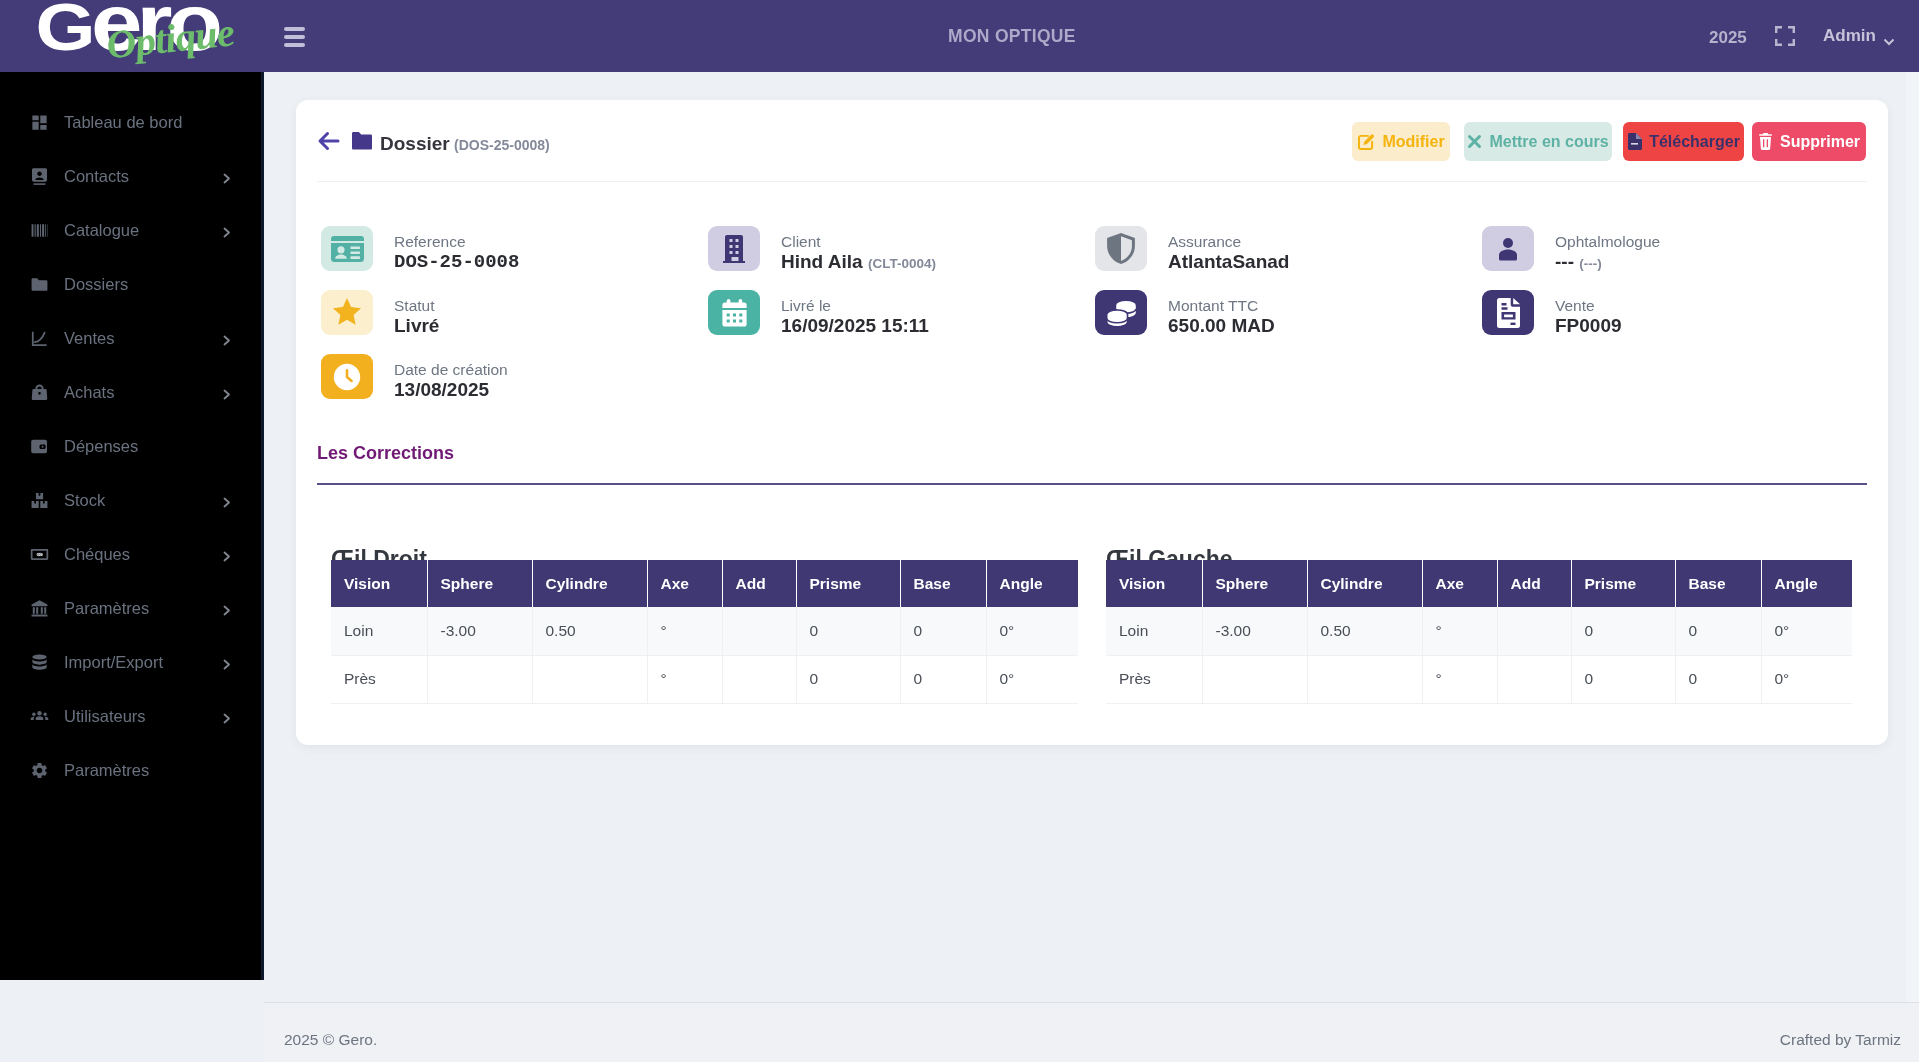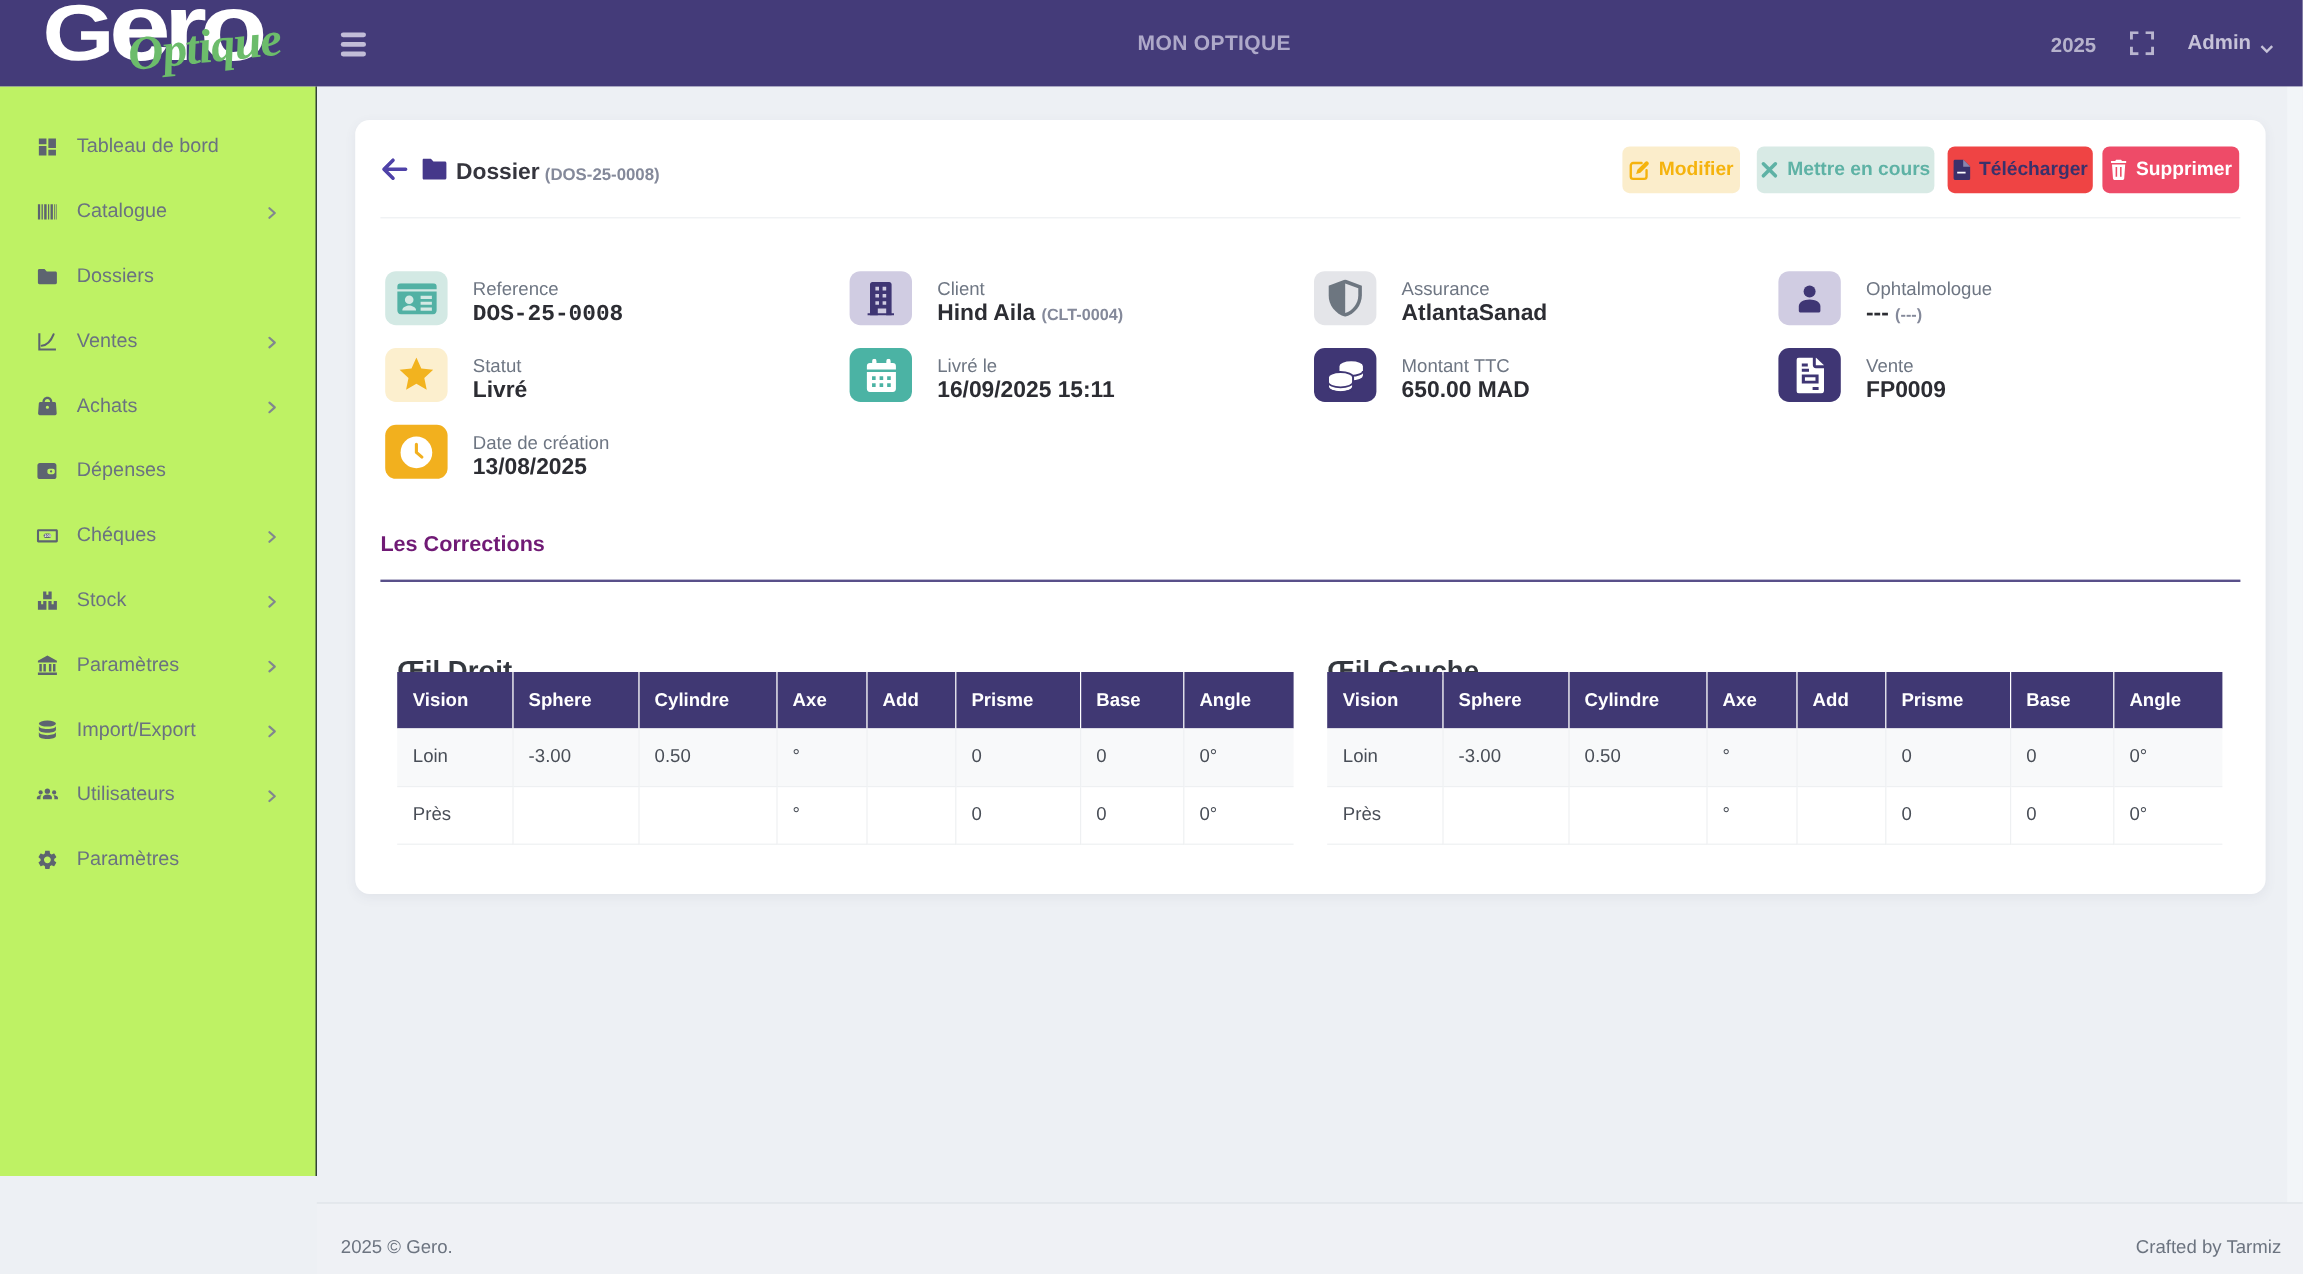--- a/index.html
+++ b/index.html
@@ -10,21 +10,21 @@
 .logo{position:absolute;left:36px;top:-23px;color:#fff;font-weight:bold;font-size:66px;letter-spacing:-4px;transform:scaleX(1.17);transform-origin:3px 0;}
 .logo .ero{font-size:79px;letter-spacing:-5px;}
 .logo .opt{position:absolute;left:53px;top:38px;color:#6cbc6b;font-size:40px;font-style:italic;letter-spacing:-1px;font-family:"Liberation Serif",serif;font-weight:bold;transform:rotate(-7deg) scaleX(.88);}
 .burger{position:absolute;left:284px;top:27px;width:21px;}
 .burger div{height:3.6px;background:#c2bdd8;border-radius:2px;margin-bottom:4.6px;}
 .brandtitle{position:absolute;left:948px;top:26px;font-size:17.5px;font-weight:bold;letter-spacing:.3px;color:#aea9c9;}
 .yr{position:absolute;left:1709px;top:28px;font-size:17px;font-weight:bold;color:#b6b2cc;}
 .fsicon{position:absolute;left:1775px;top:26px;}
 .admin{position:absolute;left:1823px;top:26px;font-size:17px;font-weight:bold;color:#c6c2d8;}
 .caret{position:absolute;left:1883px;top:32px;}
-.sidebar{position:absolute;left:0;top:72px;width:264px;height:908px;background:#bef264;border-right:1px solid #0f172a;z-index:4;}
+.sidebar{position:absolute;left:0;top:72px;width:264px;height:908px;background:#000000;border-right:3px solid #0f172a;z-index:4;}
 .menu{padding-top:23px;}
 .mi{position:relative;height:54px;display:flex;align-items:center;color:#6a7280;font-size:16.5px;}
 .mi .ic{position:absolute;left:30px;width:19px;height:19px;display:flex;}
 .mi .tx{position:absolute;left:64px;}
 .mi .ch{position:absolute;left:220px;top:21px;}
 .content{position:absolute;left:264px;top:72px;width:1655px;height:990px;background:#edf0f4;}
 .card{position:absolute;left:32px;top:28px;width:1592px;height:645px;background:#fff;border-radius:12px;box-shadow:0 3px 10px rgba(80,80,120,.07);}
 .backar{position:absolute;left:21px;top:30px;}
 .folder{position:absolute;left:56px;top:32px;}
 .dtitle{position:absolute;left:84px;top:33px;font-size:19px;font-weight:bold;color:#35353d;}
@@ -78,20 +78,32 @@
         <span class="ic">
           <svg width="19" height="19" viewBox="0 0 24 24" fill="#5d6470">
             <path d="M3 3h8v6H3zM3 11h8v10H3zM13 3h8v10h-8zM13 15h8v6h-8z"></path>
           </svg>
         </span>
         <span class="tx">Tableau de bord</span>
       </div>
     <div class="mi">
         <span class="ic">
           <svg width="19" height="19" viewBox="0 0 24 24" fill="#5d6470">
+            <path fill-rule="evenodd" d="M4.5 1.5h15c1.1 0 2 .9 2 2v13c0 1.1-.9 2-2 2h-15c-1.1 0-2-.9-2-2v-13c0-1.1.9-2 2-2zm7.5 4.2c-1.6 0-2.9 1.3-2.9 2.9s1.3 2.9 2.9 2.9 2.9-1.3 2.9-2.9-1.3-2.9-2.9-2.9zM6.8 16.2c0-1.9 3.3-2.9 5.2-2.9s5.2 1 5.2 2.9v.3H6.8v-.3z"></path>
+            <path d="M4.5 20.6h15v2h-15z"></path>
+          </svg>
+        </span>
+        <span class="tx">Contacts</span>
+        <span class="ch"><svg width="13" height="13" viewBox="0 0 13 13" fill="none" stroke="#81878f" stroke-width="1.8" stroke-linecap="round" stroke-linejoin="round">
+            <path d="M4.5 2.5 9 6.5 4.5 10.5"></path>
+          </svg></span>
+      </div>
+    <div class="mi">
+        <span class="ic">
+          <svg width="19" height="19" viewBox="0 0 24 24" fill="#5d6470">
             <path d="M2 4h2.4v16H2zM5.8 4h1.4v16H5.8zM8.6 4h2.6v16H8.6zM12.6 4h1.3v16h-1.3zM15.3 4h2.5v16h-2.5zM19.2 4h1v16h-1zM21.4 4H22v16h-.6z"></path>
           </svg>
         </span>
         <span class="tx">Catalogue</span>
         <span class="ch"><svg width="13" height="13" viewBox="0 0 13 13" fill="none" stroke="#81878f" stroke-width="1.8" stroke-linecap="round" stroke-linejoin="round">
             <path d="M4.5 2.5 9 6.5 4.5 10.5"></path>
           </svg></span>
       </div>
     <div class="mi">
         <span class="ic">
@@ -129,37 +141,37 @@
         <span class="ic">
           <svg width="19" height="19" viewBox="0 0 24 24" fill="#5d6470">
             <path fill-rule="evenodd" d="M4 3.5h15c1.4 0 2.5 1.1 2.5 2.5v12c0 1.4-1.1 2.5-2.5 2.5H4c-1.4 0-2.5-1.1-2.5-2.5V6c0-1.4 1.1-2.5 2.5-2.5zm10 6c-1.1 0-2 .9-2 2v1.8c0 1.1.9 2 2 2h3.8c1.1 0 2-.9 2-2v-1.8c0-1.1-.9-2-2-2H14zm1.9 1.7a1.2 1.2 0 1 1 0 2.4 1.2 1.2 0 0 1 0-2.4z"></path>
           </svg>
         </span>
         <span class="tx">Dépenses</span>
       </div>
     <div class="mi">
         <span class="ic">
           <svg width="19" height="19" viewBox="0 0 24 24" fill="#5d6470">
+            <path fill-rule="evenodd" d="M7.5 2.5h9v8h-9zm3.4 0h2.2v3.4h-2.2zM2 12.5h9v9H2zm3.4 0h2.2v3.4H5.4zm7.6 0h9v9h-9zm3.4 0h2.2v3.4h-2.2z"></path>
+          </svg>
+        </span>
+        <span class="tx">Stock</span>
+        <span class="ch"><svg width="13" height="13" viewBox="0 0 13 13" fill="none" stroke="#81878f" stroke-width="1.8" stroke-linecap="round" stroke-linejoin="round">
+            <path d="M4.5 2.5 9 6.5 4.5 10.5"></path>
+          </svg></span>
+      </div>
+    <div class="mi">
+        <span class="ic">
+          <svg width="19" height="19" viewBox="0 0 24 24" fill="#5d6470">
             <path fill-rule="evenodd" d="M2.5 5h19c.8 0 1.5.7 1.5 1.5v11c0 .8-.7 1.5-1.5 1.5h-19c-.8 0-1.5-.7-1.5-1.5v-11C1 5.7 1.7 5 2.5 5zm.7 2.2v9.6h17.6V7.2H3.2z"></path>
             <rect x="8" y="9.7" width="8" height="4.6" rx="2.3"></rect>
             <text x="8.8" y="13.6" font-size="4.2" fill="#fff" font-family="Liberation Sans" font-weight="bold">100</text>
           </svg>
         </span>
         <span class="tx">Chéques</span>
-        <span class="ch"><svg width="13" height="13" viewBox="0 0 13 13" fill="none" stroke="#81878f" stroke-width="1.8" stroke-linecap="round" stroke-linejoin="round">
-            <path d="M4.5 2.5 9 6.5 4.5 10.5"></path>
-          </svg></span>
-      </div>
-    <div class="mi">
-        <span class="ic">
-          <svg width="19" height="19" viewBox="0 0 24 24" fill="#5d6470">
-            <path fill-rule="evenodd" d="M7.5 2.5h9v8h-9zm3.4 0h2.2v3.4h-2.2zM2 12.5h9v9H2zm3.4 0h2.2v3.4H5.4zm7.6 0h9v9h-9zm3.4 0h2.2v3.4h-2.2z"></path>
-          </svg>
-        </span>
-        <span class="tx">Stock</span>
         <span class="ch"><svg width="13" height="13" viewBox="0 0 13 13" fill="none" stroke="#81878f" stroke-width="1.8" stroke-linecap="round" stroke-linejoin="round">
             <path d="M4.5 2.5 9 6.5 4.5 10.5"></path>
           </svg></span>
       </div>
     <div class="mi">
         <span class="ic">
           <svg width="19" height="19" viewBox="0 0 24 24" fill="#5d6470">
             <path d="M12 1.5 22 7v2H2V7zM3.5 10.5h2.6v8H3.5zM7.8 10.5h2.6v8H7.8zM13.6 10.5h2.6v8h-2.6zM17.9 10.5h2.6v8h-2.6zM2 19.5h20V22H2z"></path>
           </svg>
         </span>

